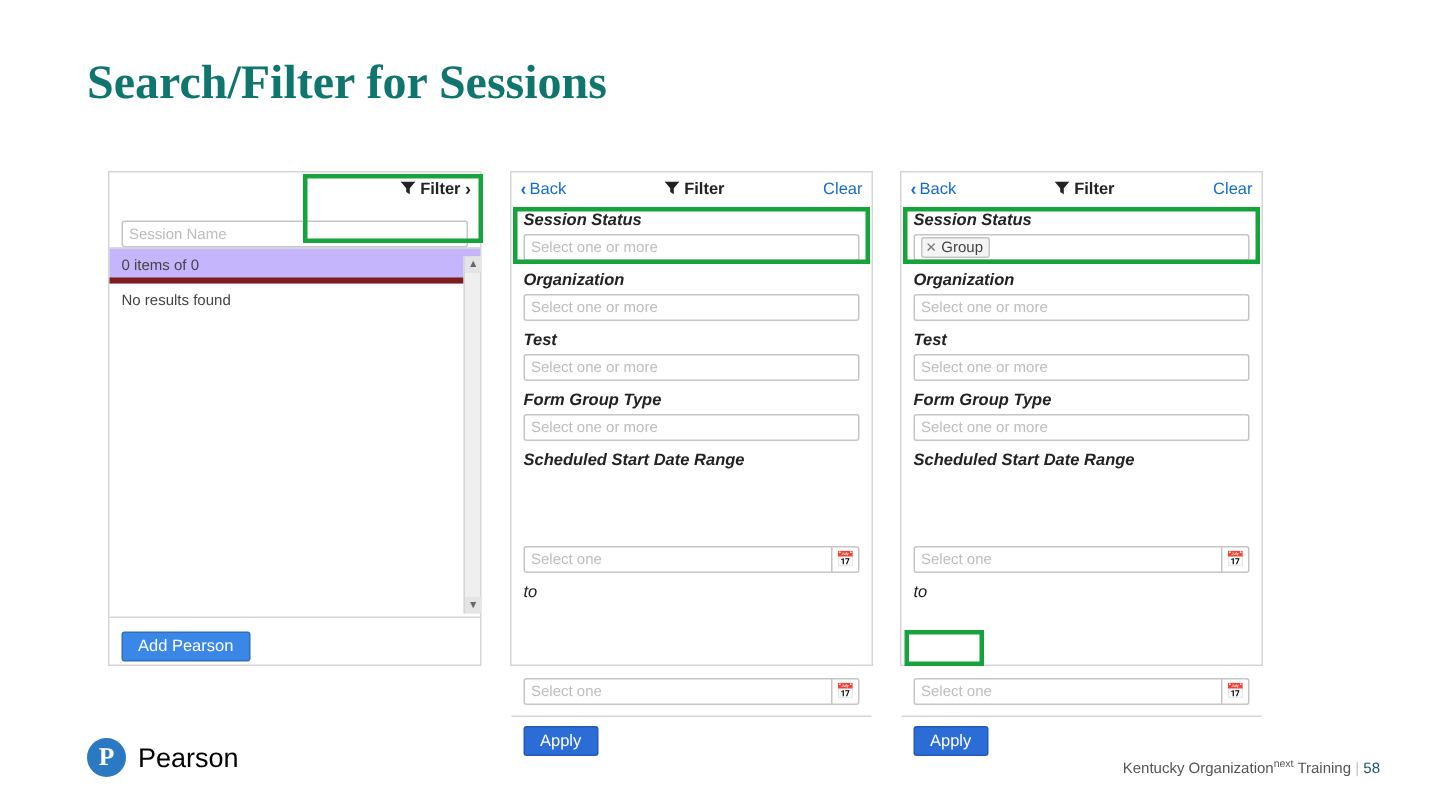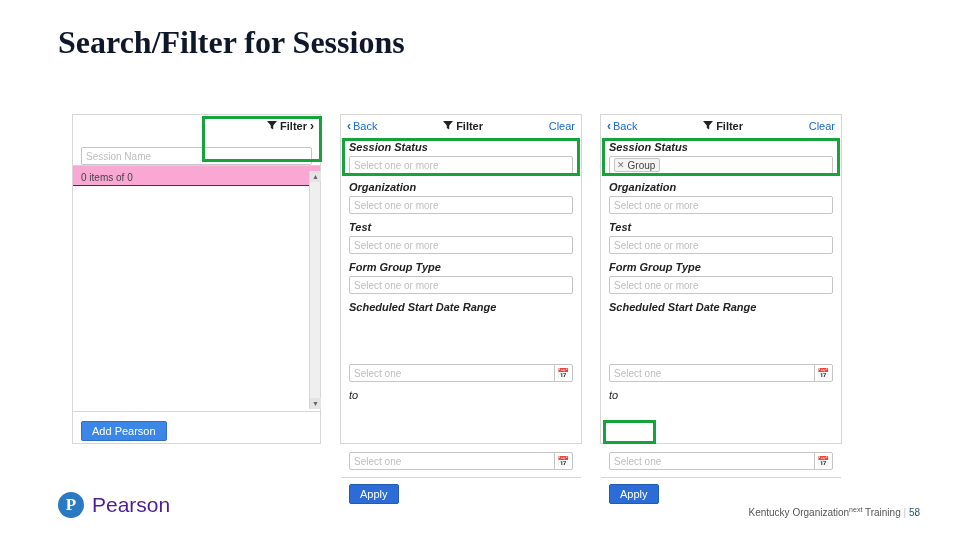--- a/index.html
+++ b/index.html
@@ -1,18 +1,18 @@
 <!DOCTYPE html>
 <html><head>
 <meta charset="utf-8">
 <style>
   * { box-sizing: border-box; font-family: Arial, Helvetica, sans-serif; }
   html, body { margin:0; padding:0; width:960px; height:540px; background:#fff; }
   .slide { position:relative; width:960px; height:540px; }
-  .title { position:absolute; left:58px; top:24px; font-family:"Times New Roman", serif; font-size:32px; font-weight:700; color:#0f172a; }
+  .title { position:absolute; left:58px; top:36px; font-family:"Times New Roman", serif; font-size:32px; font-weight:700; color:#0f766e; }
   .panel { position:absolute; background:#fff; border:1px solid #d6d6d6; }
   .panel.p1 { left:72px;  top:114px; width:249px; height:330px; }
   .panel.p2 { left:340px; top:114px; width:242px; height:330px; }
   .panel.p3 { left:600px; top:114px; width:242px; height:330px; }
   .hilite { border:3px solid #17a33c; position:absolute; pointer-events:none; }
   .hilite.h1 { left:202px; top:116px; width:120px; height:46px; }
   .hilite.h2 { left:342px; top:138px; width:238px; height:38px; }
   .hilite.h3 { left:602px; top:138px; width:238px; height:38px; }
   .hilite.h4 { left:603px; top:420px; width:53px;  height:24px; }
   .toolbar3 { height:22px; display:flex; align-items:center; padding:0 6px; }
@@ -24,35 +24,35 @@
   .input-wrap { padding:3px 8px; }
   .input-like { height:18px; border:1px solid #c5c5c5; border-radius:2px; display:flex; align-items:center; padding:0 4px; font-size:10px; color:#bdbdbd; background:#fff; }
   .input-like.date { justify-content:space-between;margin-top:48px; }
   .cal-icon { width:18px; height:18px; display:flex; align-items:center; justify-content:center; border-left:1px solid #c5c5c5; margin-right:-4px; color:#555;}
   .btn { display:inline-flex; align-items:center; height:20px; padding:0 10px; border-radius:2px; font-size:11px; color:#fff; cursor:pointer; background:#2b6cd6; border:1px solid #245bb5; margin:6px 8px 0 8px;text-align:center;}
   .btn.add { background:#3b87e8; border-color:#2f6fc0; }
   .sep { height:1px; background:#d6d6d6; margin:4px 0 0 0;}
   .p1-filter-toggle { position:absolute; top:4px; right:6px; display:flex; align-items:center; gap:3px; font-weight:700; font-size:11px; color:#222;}
   .p1-search { margin-top:32px; padding:0 8px; }
   .p1-readonly { padding:6px 8px 2px 8px; font-size:10px; color:#444; }
-  .p1-readonly.header { border-top:1px solid #d6d6d6; border-bottom:1px solid #7f1d1d; background:#f9a8d4;}
+  .p1-readonly.header { border-top:1px solid #d6d6d6; border-bottom:4px solid #7f1d1d; background:#c4b5fd;}
   .p1-body { height:190px; }
   .p1-bottom { position:absolute; bottom:0; left:0; right:0; border-top:1px solid #d6d6d6; height:32px; display:flex; align-items:center;}
   .scrollbar { position:absolute; right:0; top:56px; bottom:34px; width:11px; background:#efefef; border-left:1px solid #d6d6d6; }
   .scroll-arrow { width:11px; height:11px; display:flex; align-items:center; justify-content:center; font-size:7px; color:#666; background:#e4e4e4;}
   .scroll-arrow.bot { position:absolute; bottom:0; }
   
   .chip { display:inline-flex; align-items:center; height:14px; border:1px solid #c5c5c5; border-radius:2px; font-size:10px; color:#444; padding:0 4px 0 2px; gap:3px; background:#f4f4f4;}
   .chip .x { font-size:9px; color:#777;}
   
   .footer { position:absolute; bottom:22px; left:58px; right:40px; display:flex; align-items:flex-end; justify-content:space-between; }
   .brand { display:flex; align-items:center; gap:8px; }
   .brand-circle { width:26px; height:26px; border-radius:50%; background:#2a79c2; display:flex; align-items:center; justify-content:center;}
   .brand-p { font-family:"Times New Roman", serif; font-size:17px; color:#fff; font-weight:700; }
-  .brand-text { font-size:21px; color:#4c1d95; font-weight:500; }
+  .brand-text { font-size:18px; color:#000000; font-weight:500; }
   .footer-right { font-size:10px; color:#555; }
   .footer-right .page { color:#1f536e; }
   .chev { font-size:12px; font-weight:700;}
 </style>
 </head>
 <body>
 <div class="slide">
 
 <div class="title">Search/Filter for Sessions</div>
 
@@ -65,20 +65,21 @@
         </span>
     <span>Filter</span>
     <span class="chev">›</span>
   </div>
   <div class="p1-search">
     <div class="input-like">
       <span style="color:#bdbdbd;font-size:10px;">Session Name</span>
     </div>
   </div>
   <div class="p1-readonly header">0 items of 0</div>
+  <div class="p1-readonly">No results found</div>
   <div class="p1-body"></div>
   <div class="scrollbar">
     <div class="scroll-arrow">▲</div>
     <div class="scroll-arrow bot">▼</div>
   </div>
   <div class="p1-bottom">
     <div class="btn add">Add Pearson</div>
   </div>
 </div>
 

